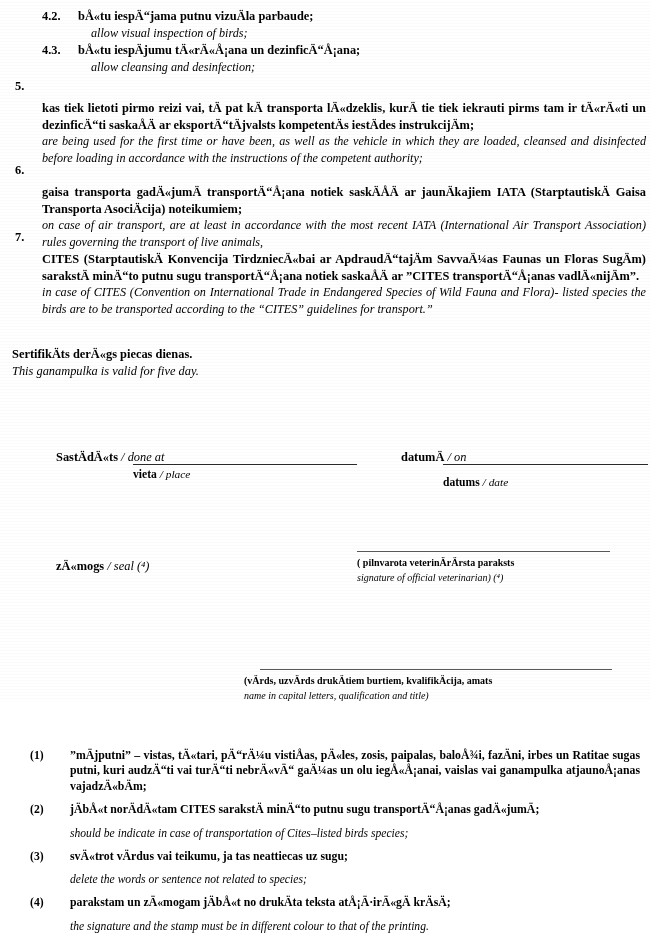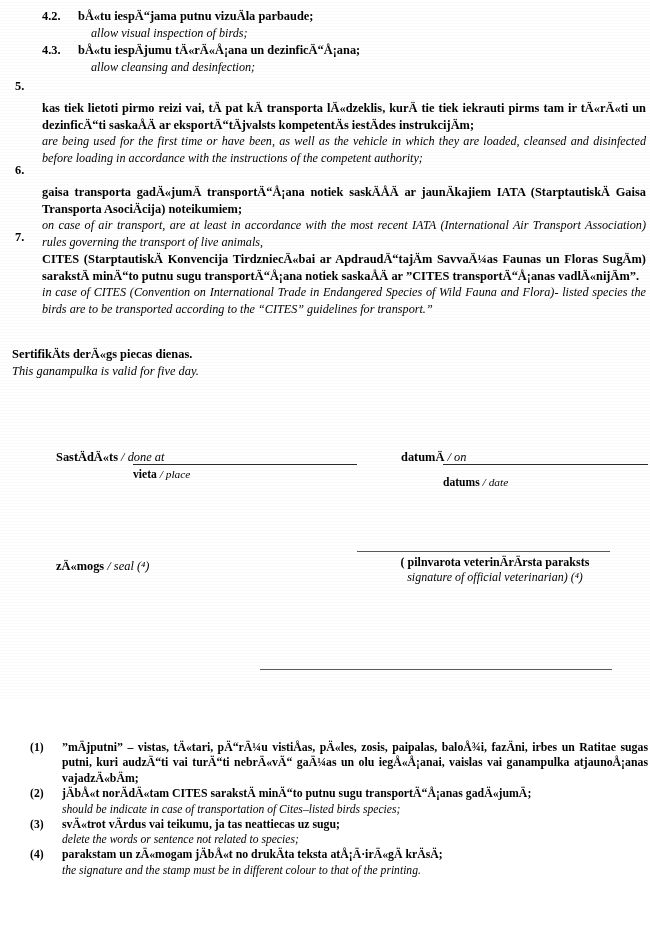--- a/index.html
+++ b/index.html
@@ -124,23 +124,22 @@
     font-size: 11.4px;
     line-height: 14.6px;
     text-align: left;
     white-space: nowrap;
   }
   .caption .lv { font-size: 11.6px; }
   .caption .en { font-size: 11.4px; }
 
   .sigcaption {
     position: absolute;
-    font-size: 12px;
+    font-size: 10px;
     line-height: 15.4px;
-    text-align: center;
     white-space: nowrap;
   }
 
   
   #footnotes {
     position: absolute;
     left: 30px;
     top: 740px;
     width: 618px;
     font-size: 11.7px;
@@ -161,21 +160,21 @@
   }
   .footnote .lv {
     text-align: justify;
     font-size: 11.8px;
   }
   .footnote .en {
     text-align: justify;
     font-size: 11.6px;
     line-height: 15.2px;
   }
-  .footnote p { margin: 0; }
+  .footnote p { margin: 8px; }
 
   
   .grain {
     position: absolute;
     inset: 0;
     pointer-events: none;
     opacity: 0.035;
     background-image:
       repeating-linear-gradient(0deg, rgba(0,0,0,.6) 0 1px, transparent 1px 3px);
   }
@@ -260,20 +259,24 @@
     <span class="en">seal (⁴)</span>
   </div>
 
   <div class="rule faded" style="left:357px; top:551px; width:253px;"></div>
   <div class="sigcaption" style="left:357px; top:555px; width:276px;">
     <div class="lv">(  pilnvarota veterinÄrÄrsta paraksts</div>
     <div class="en">signature of official veterinarian) (⁴)</div>
   </div>
 
   <div class="rule faded" style="left:260px; top:669px; width:352px;"></div>
+  <div class="sigcaption" style="left:244px; top:673px; width:390px;">
+    <div class="lv">(vÄrds, uzvÄrds drukÄtiem burtiem, kvalifikÄcija, amats</div>
+    <div class="en">name in capital letters, qualification and title)</div>
+  </div>
 
   <div id="footnotes">
 
     <div class="footnote">
       <span class="fnum">(1)</span>
       <p class="lv">”mÄjputni” – vistas, tÄ«tari, pÄ“rÄ¼u vistiÅas, pÄ«les, zosis, paipalas, baloÅ¾i, fazÄni, irbes un Ratitae sugas putni, kuri audzÄ“ti vai turÄ“ti nebrÄ«vÄ“ gaÄ¼as un olu  iegÅ«Å¡anai, vaislas  vai  ganampulka atjaunoÅ¡anas vajadzÄ«bÄm;</p>
     </div>
 
     <div class="footnote">
       <span class="fnum">(2)</span>

